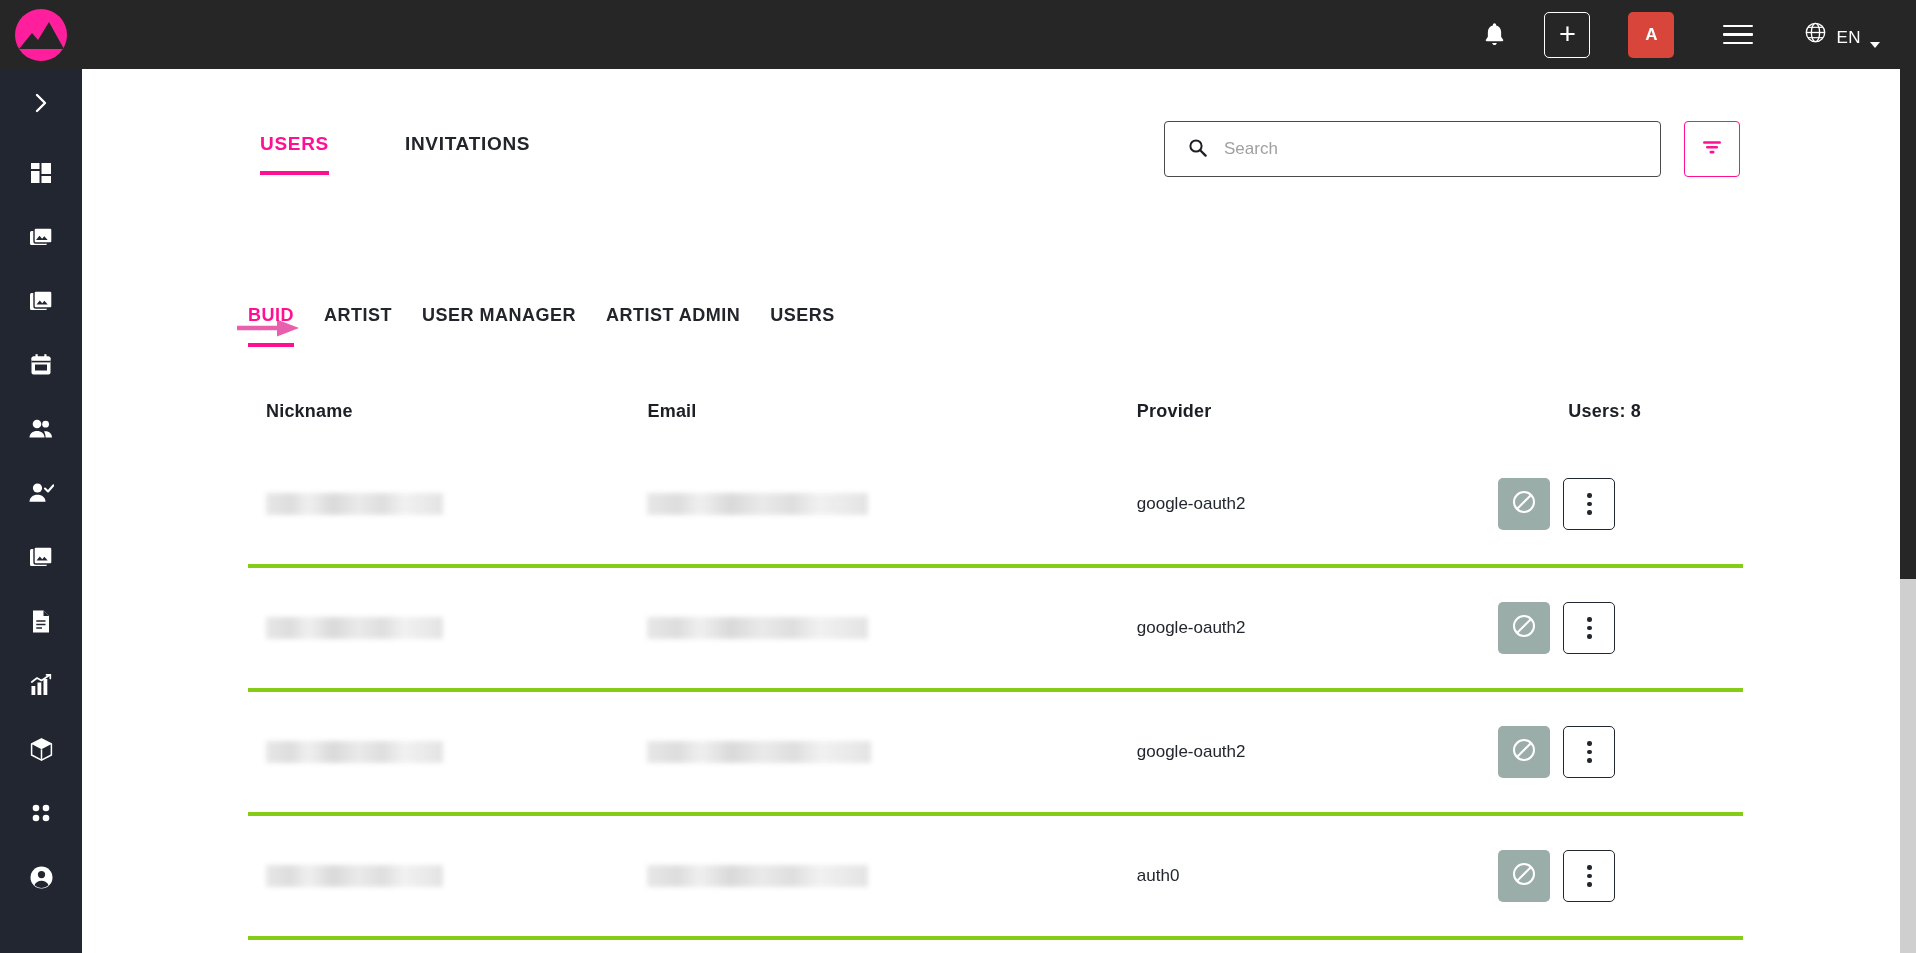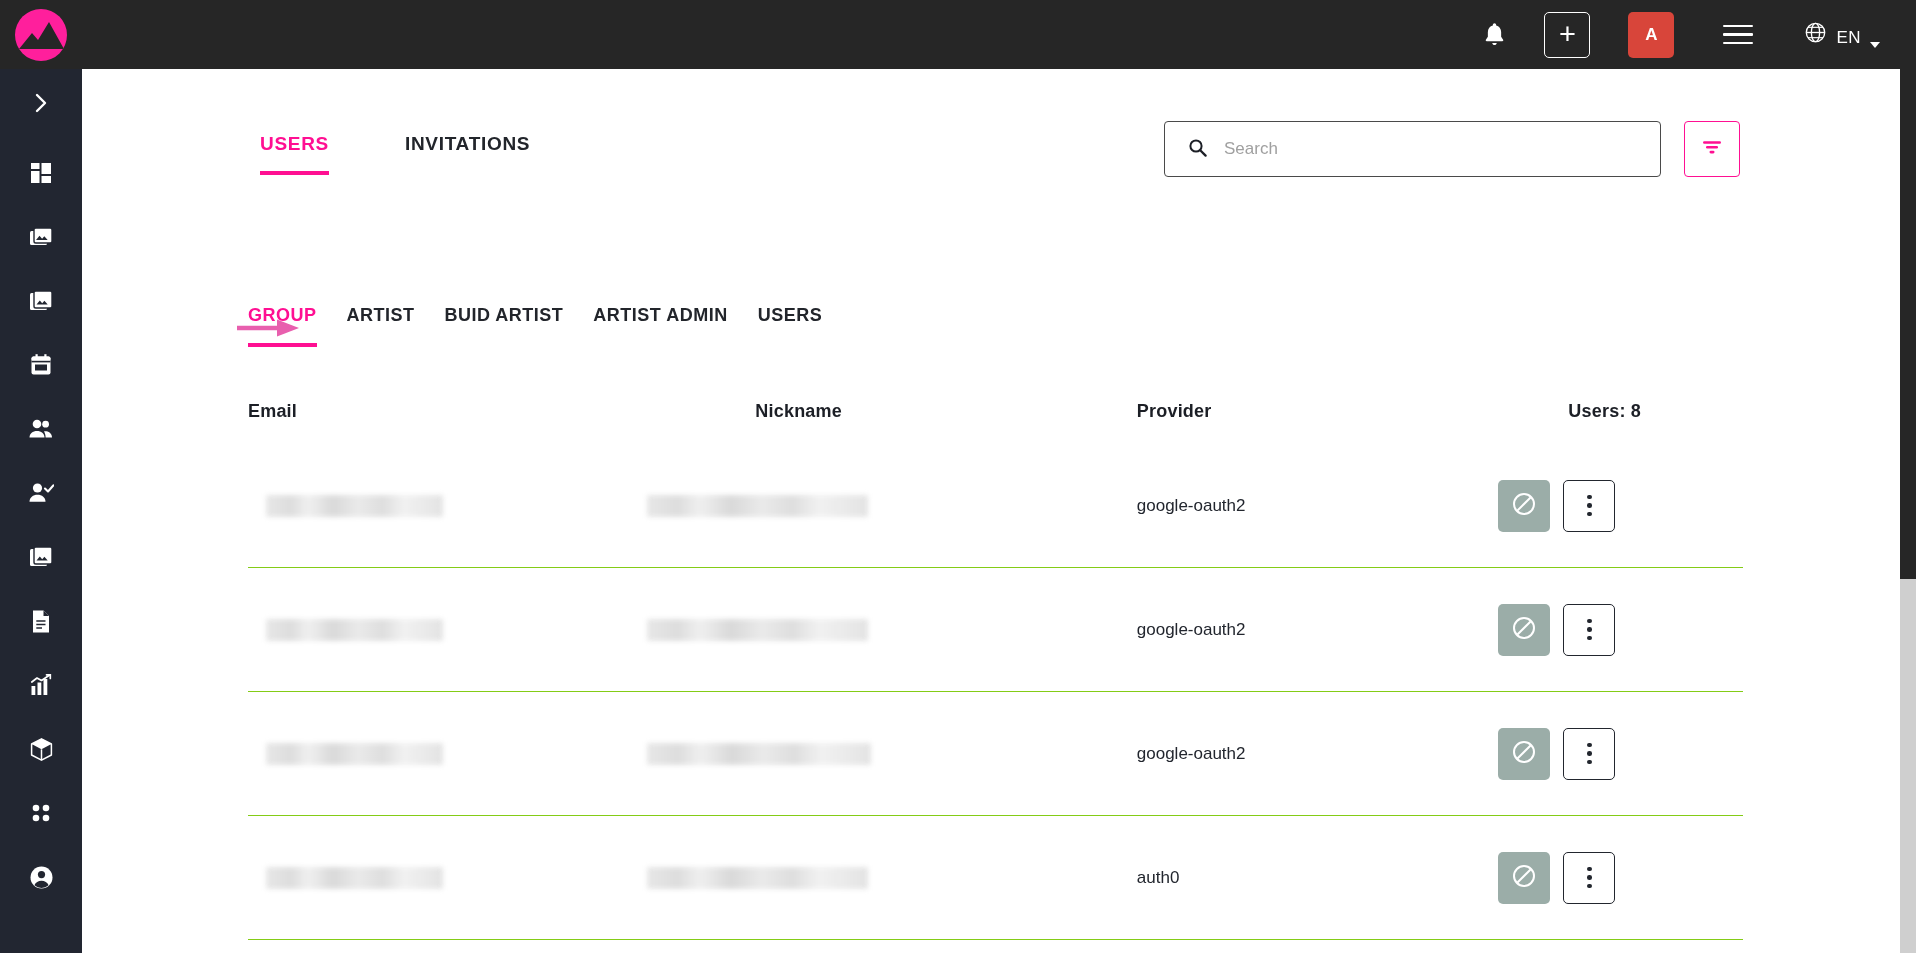--- a/index.html
+++ b/index.html
@@ -252,21 +252,21 @@
   }
   .col-nick   { width: 400px; padding-left: 18px; }
   .col-email  { width: 490px; }
   .col-prov   { width: 330px; }
   .col-act    { width: 277px; display: flex; justify-content: center; }
 
   .trow {
     display: flex;
     align-items: center;
     height: 124px;
-    border-bottom: 1px solid #84cc16;
+    border-bottom: 4px solid #84cc16;
   }
   .trow:last-child { border-bottom: none; }
   .cell {
     font-size: 17px;
     color: #22262e;
   }
   .redact {
     height: 22px;
     border-radius: 2px;
     background:
@@ -544,31 +544,31 @@
   </div>
 
   <div class="annot-arrow">
     <svg width="66" height="22" viewBox="0 0 66 22" aria-hidden="true">
       <line x1="2" y1="11" x2="44" y2="11" stroke="#e85fae" stroke-width="4.5"></line>
       <polygon points="42,2.5 64,11 42,19.5" fill="#e85fae"></polygon>
     </svg>
   </div>
 
   <div class="tabs-sub">
-    <div class="tab-sub active">GROUP</div>
+    <div class="tab-sub active">BUID</div>
     <div class="tab-sub">ARTIST</div>
-    <div class="tab-sub">BUID ARTIST</div>
+    <div class="tab-sub">USER MANAGER</div>
     <div class="tab-sub">ARTIST ADMIN</div>
     <div class="tab-sub">USERS</div>
   </div>
 
   <div class="table">
     <div class="thead">
+      <div class="th col-nick">Nickname</div>
       <div class="th col-email">Email</div>
-      <div class="th col-nick">Nickname</div>
       <div class="th col-prov">Provider</div>
       <div class="th col-act">Users: 8</div>
     </div>
 
     <div class="trow">
       <div class="col-nick">
           <div class="redact nick"></div>
         </div>
       <div class="col-email">
           <div class="redact email"></div>

